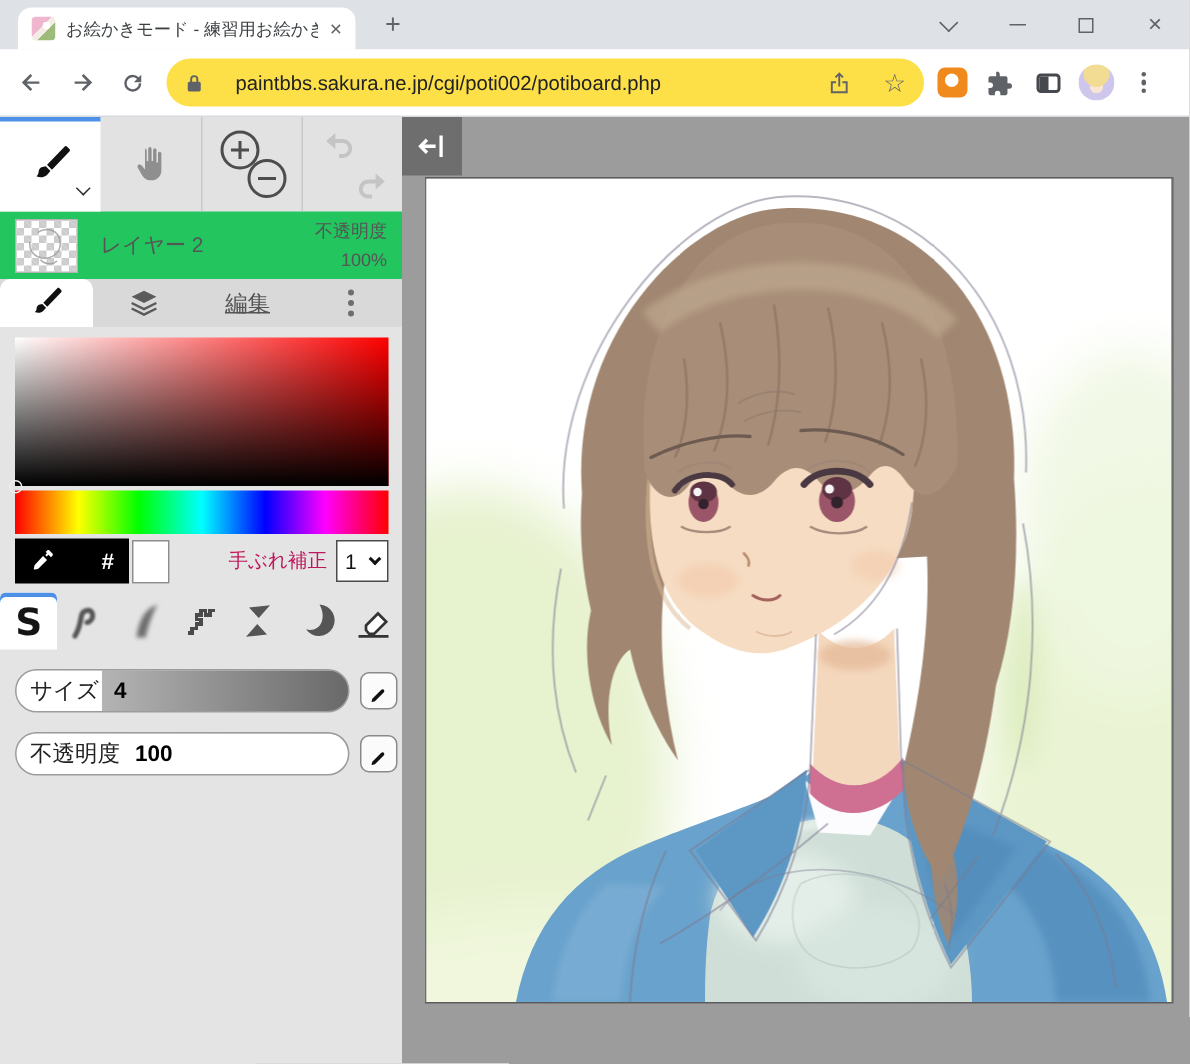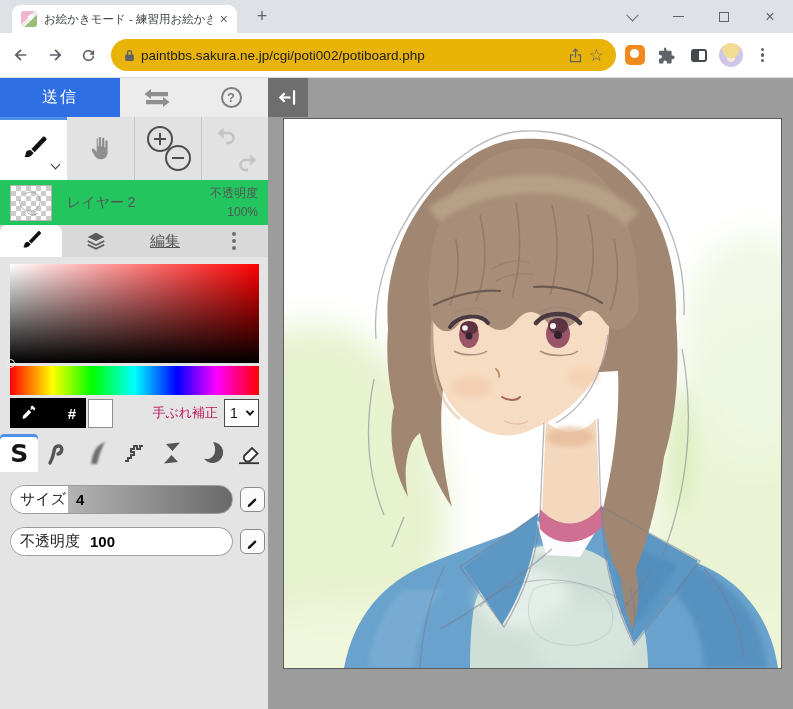--- a/index.html
+++ b/index.html
@@ -22,22 +22,22 @@
   .wc { width:46px; height:33px; display:flex; align-items:center; justify-content:center; color:#5f6368; }
   .cv { width:9px; height:9px; border-left:1.6px solid #5f6368; border-bottom:1.6px solid #5f6368;
         transform:rotate(-45deg) translate(1px,-1px); }
   .mn { width:11px; border-top:1.4px solid #5f6368; }
   .mx { width:10px; height:10px; border:1.4px solid #5f6368; }
   .wc-x { font-size:16px; }
 
   .toolbar { position:absolute; left:0; top:33px; width:793px; height:45px; background:#fff;
              border-bottom:1px solid #d7dade; display:flex; align-items:center; }
   .navbtn { width:27px; height:27px; margin-left:7px; display:flex; align-items:center; justify-content:center; }
-  .urlbar { width:505px; height:32px; margin-left:9px; background:#eab308; border-radius:16px;
-            display:flex; align-items:center; padding:0 12px; gap:5px; }
+  .urlbar { width:505px; height:32px; margin-left:9px; background:#fde047; border-radius:16px;
+            display:flex; align-items:center; padding:0 12px; gap:21px; }
   .url { flex:1; font-size:13.5px; color:#202124; white-space:nowrap; overflow:hidden; }
   .star { font-size:17px; color:#5f6368; line-height:1; }
   .ext { width:27px; height:27px; display:flex; align-items:center; justify-content:center; margin-left:5px; }
   .ext-orange { width:20px; height:20px; border-radius:5px; background:#f08a1d; position:relative; }
   .ext-orange::after { content:""; position:absolute; left:5px; top:4px; width:9px; height:9px;
                        border-radius:50%; background:#fff; }
   .sidepanel { width:16px; height:13px; border:2px solid #45484d; border-radius:3px; position:relative; }
   .sidepanel::after { content:""; position:absolute; left:0; top:0; bottom:0; width:6px; background:#45484d; }
   .avatar { width:24px; height:24px; border-radius:50%;
     background: radial-gradient(circle at 50% 26%, #f2dc94 0 40%, rgba(0,0,0,0) 41%),
@@ -211,34 +211,20 @@
           <i></i>
           <i></i>
           <i></i>
         </span>
       </span>
   </div>
 
   <div class="app">
     <div class="sidebar">
 
-      <div class="row-send">
-        <div class="send-btn">送信</div>
-        <div class="send-cell">
-          <svg width="30" height="20" viewBox="0 0 30 20">
-              <g fill="#8f8f8f">
-                <path d="M9 1L2.5 6 9 11V8.2h17V4H9V1z"></path>
-                <path d="M21 9l6.5 5L21 19v-2.8H4V12h17V9z"></path>
-              </g>
-            </svg>
-        </div>
-        <div class="send-cell">
-          <span style="width:21px;height:21px;border:2px solid #7d7d7d;border-radius:50%;display:flex;align-items:center;justify-content:center;font-size:13px;font-weight:bold;color:#7d7d7d;">?</span>
-        </div>
-      </div>
 
       <div class="row-tools">
         <div class="tool-cell sel">
           <svg width="30" height="30" viewBox="0 0 24 24">
               <path fill="#111" d="M20.6 2.2l1.2 1.2c.4.4.4 1 0 1.4l-9.3 9.7-2.6-2.6 9.3-9.7c.4-.4 1-.4 1.4 0zM9.2 12.7l2.5 2.5-1.6 1.8c-1.4 1.5-3.8 2-5.9 1 .9-.6 1.1-1.4 1.2-2.4.1-1.1.6-1.9 1.5-2.4l2.3-.5z"></path>
             </svg>
           <i class="chev-sm"></i>
         </div>
         <div class="tool-cell">
           <svg width="27" height="27" viewBox="0 0 24 24">

